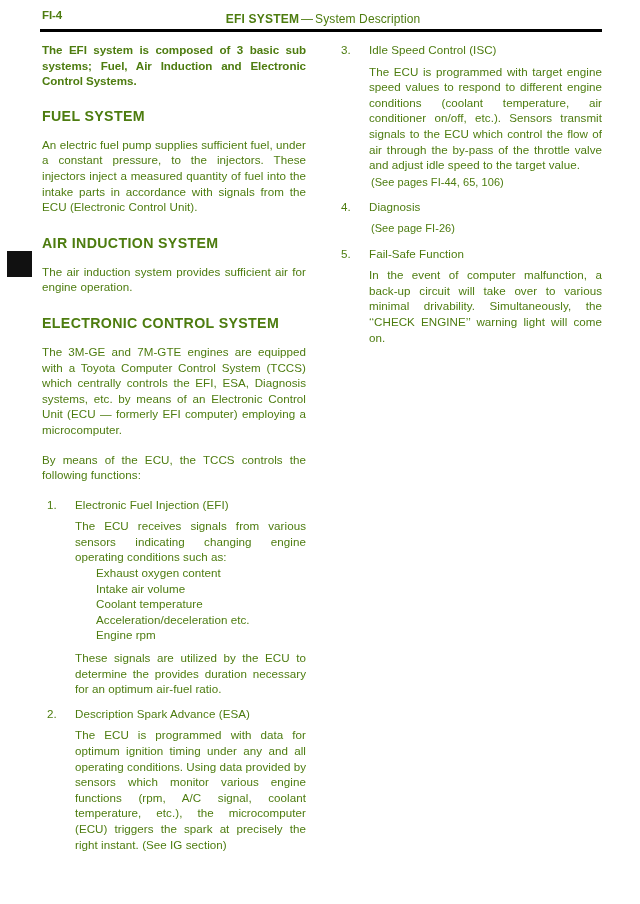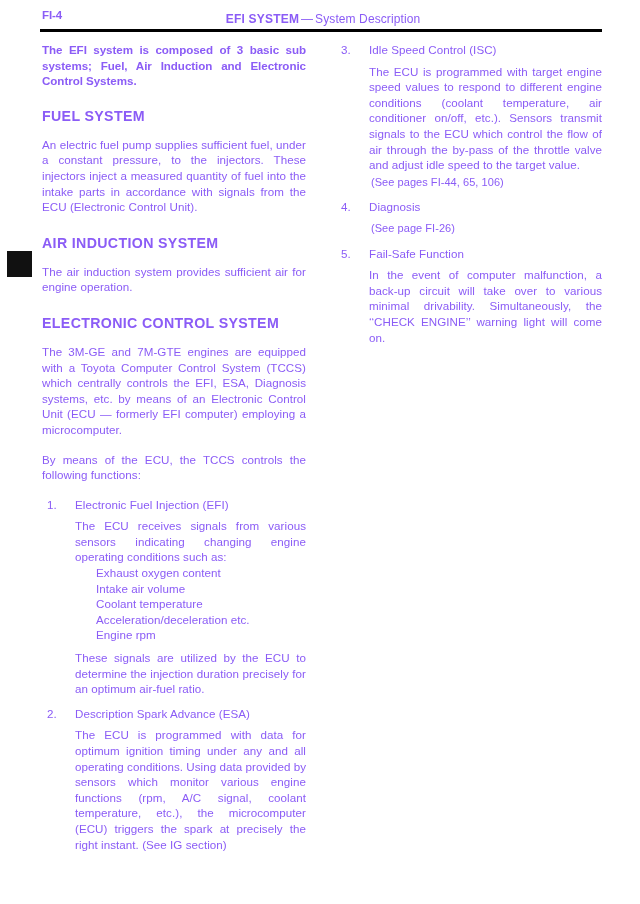--- a/index.html
+++ b/index.html
@@ -7,21 +7,21 @@
     margin: 0;
     padding: 0;
     background: #ffffff;
   }
   .page {
     position: relative;
     width: 640px;
     height: 904px;
     background: #ffffff;
     font-family: "Liberation Sans", sans-serif;
-    color: #8b5cf6;
+    color: #4d7c0f;
     overflow: hidden;
     box-sizing: border-box;
   }
 
   
   .header {
     position: absolute;
     left: 40px;
     top: 9px;
     width: 560px;
@@ -198,21 +198,21 @@
         <span class="num">1.</span>
         <p class="item-title">Electronic Fuel Injection (EFI)</p>
         <p class="item-body">The ECU receives signals from various sensors indicating changing engine operating conditions such as:</p>
         <ul class="sensorlist">
           <li>Exhaust oxygen content</li>
           <li>Intake air volume</li>
           <li>Coolant temperature</li>
           <li>Acceleration/deceleration etc.</li>
           <li>Engine rpm</li>
         </ul>
-        <p class="item-body">These signals are utilized by the ECU to determine the injection duration precisely for an optimum air-fuel ratio.</p>
+        <p class="item-body">These signals are utilized by the ECU to determine the provides duration necessary for an optimum air-fuel ratio.</p>
       </li>
 
       <li>
         <span class="num">2.</span>
         <p class="item-title">Description Spark Advance (ESA)</p>
         <p class="item-body">The ECU is programmed with data for optimum ignition timing under any and all operating conditions. Using data provided by sensors which monitor various engine functions (rpm, A/C signal, coolant temperature, etc.), the microcomputer (ECU) triggers the spark at precisely the right instant. (See IG section)</p>
       </li>
 
     </ol>
   </div>

